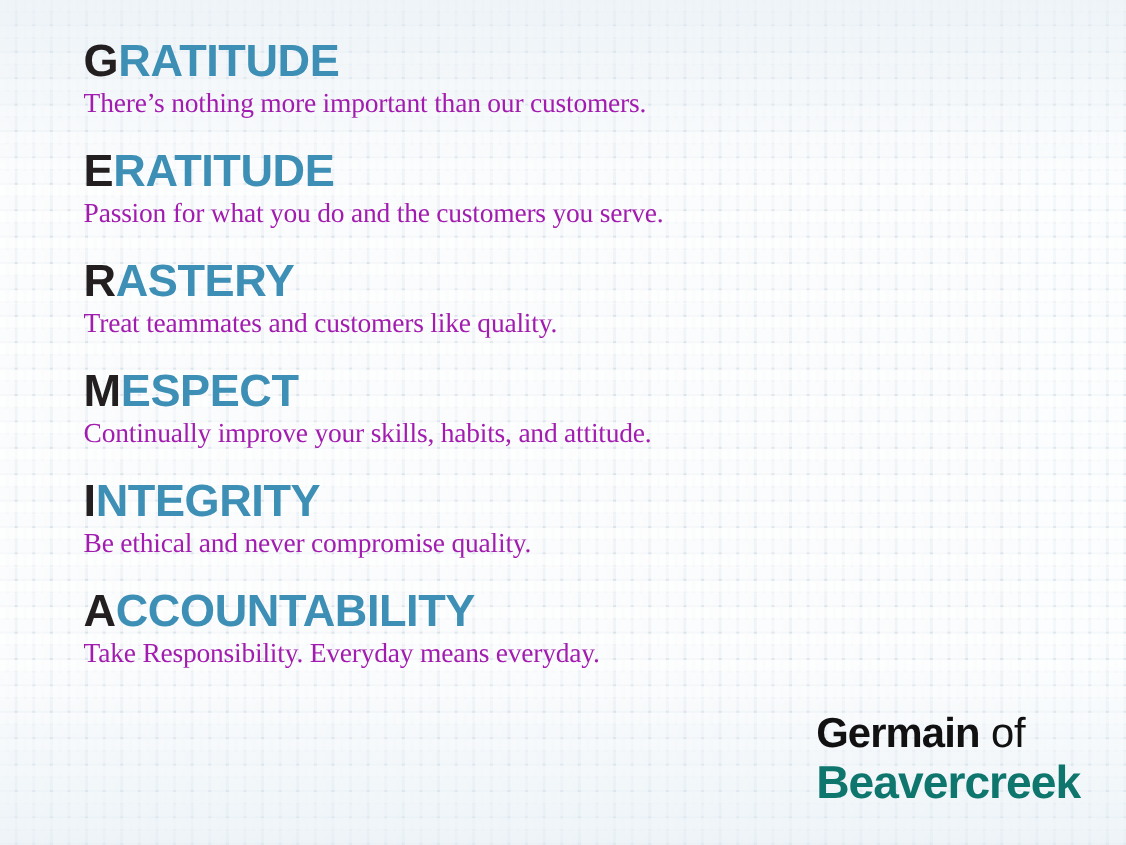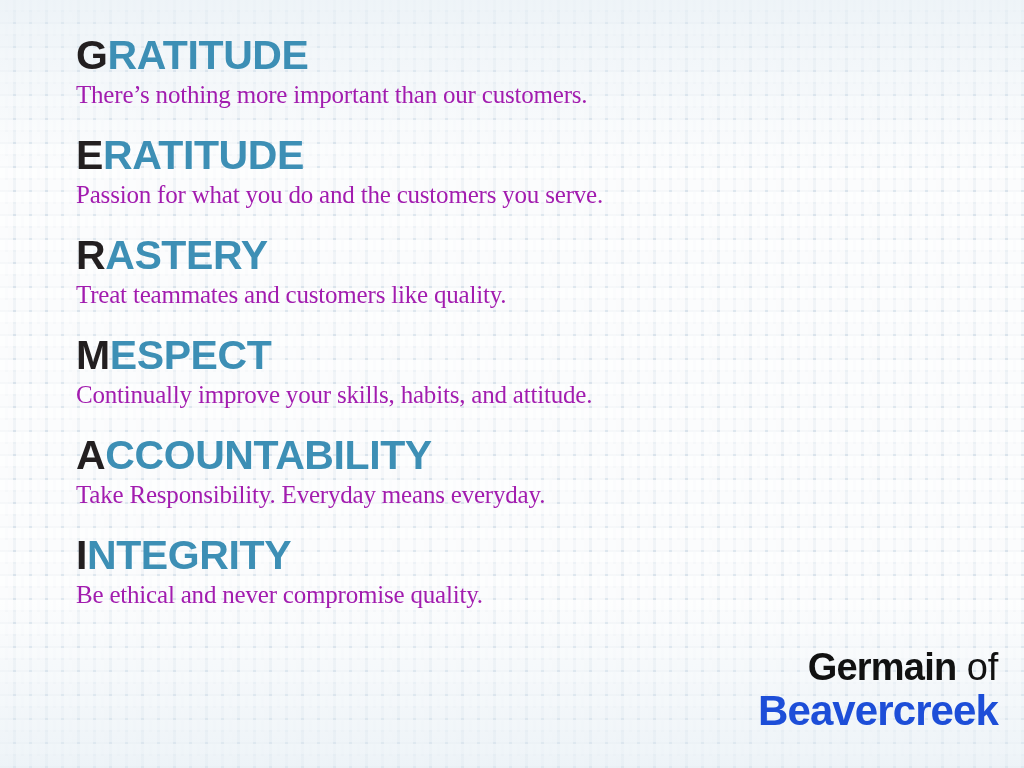--- a/index.html
+++ b/index.html
@@ -115,23 +115,22 @@
     line-height: 34px;
     letter-spacing: -0.2px;
     color: #a21caf;
     margin: 0;
     white-space: nowrap;
   }
 
   
   #logo {
     position: absolute;
-    right: 26px;
+    right: 42px;
     bottom: 34px;
-    text-align: right;
     z-index: 4;
   }
   #logo-line-1 {
     font-family: "Liberation Sans", sans-serif;
     font-size: 38px;
     line-height: 42px;
     color: #111111;
     white-space: nowrap;
   }
   #logo-germain {
@@ -141,21 +140,21 @@
   #logo-of {
     font-weight: normal;
     letter-spacing: -0.2px;
   }
   #logo-line-2 {
     font-family: "Liberation Sans", sans-serif;
     font-weight: bold;
     font-size: 42px;
     line-height: 46px;
     letter-spacing: -0.9px;
-    color: #1d4ed8;
+    color: #0f766e;
     white-space: nowrap;
   }
 </style>
 </head>
 <body>
 
 <div id="poster">
 
   <div id="bg-texture"></div>
   <div id="bg-texture-offset"></div>
@@ -177,27 +176,27 @@
       <div class="value-heading"><span class="initial">R</span><span class="rest">ASTERY</span></div>
       <div class="value-desc">Treat teammates and customers like quality.</div>
     </div>
 
     <div class="value-block">
       <div class="value-heading"><span class="initial">M</span><span class="rest">ESPECT</span></div>
       <div class="value-desc">Continually improve your skills, habits, and attitude.</div>
     </div>
 
     <div class="value-block">
+      <div class="value-heading"><span class="initial">I</span><span class="rest">NTEGRITY</span></div>
+      <div class="value-desc">Be ethical and never compromise quality.</div>
+    </div>
+
+    <div class="value-block">
       <div class="value-heading"><span class="initial">A</span><span class="rest">CCOUNTABILITY</span></div>
       <div class="value-desc">Take Responsibility. Everyday means everyday.</div>
-    </div>
-
-    <div class="value-block">
-      <div class="value-heading"><span class="initial">I</span><span class="rest">NTEGRITY</span></div>
-      <div class="value-desc">Be ethical and never compromise quality.</div>
     </div>
 
     <div class="value-block">
     </div>
 
   </div>
 
   <div id="logo">
     <div id="logo-line-1"><span id="logo-germain">Germain</span><span id="logo-of"> of</span></div>
     <div id="logo-line-2">Beavercreek</div>

